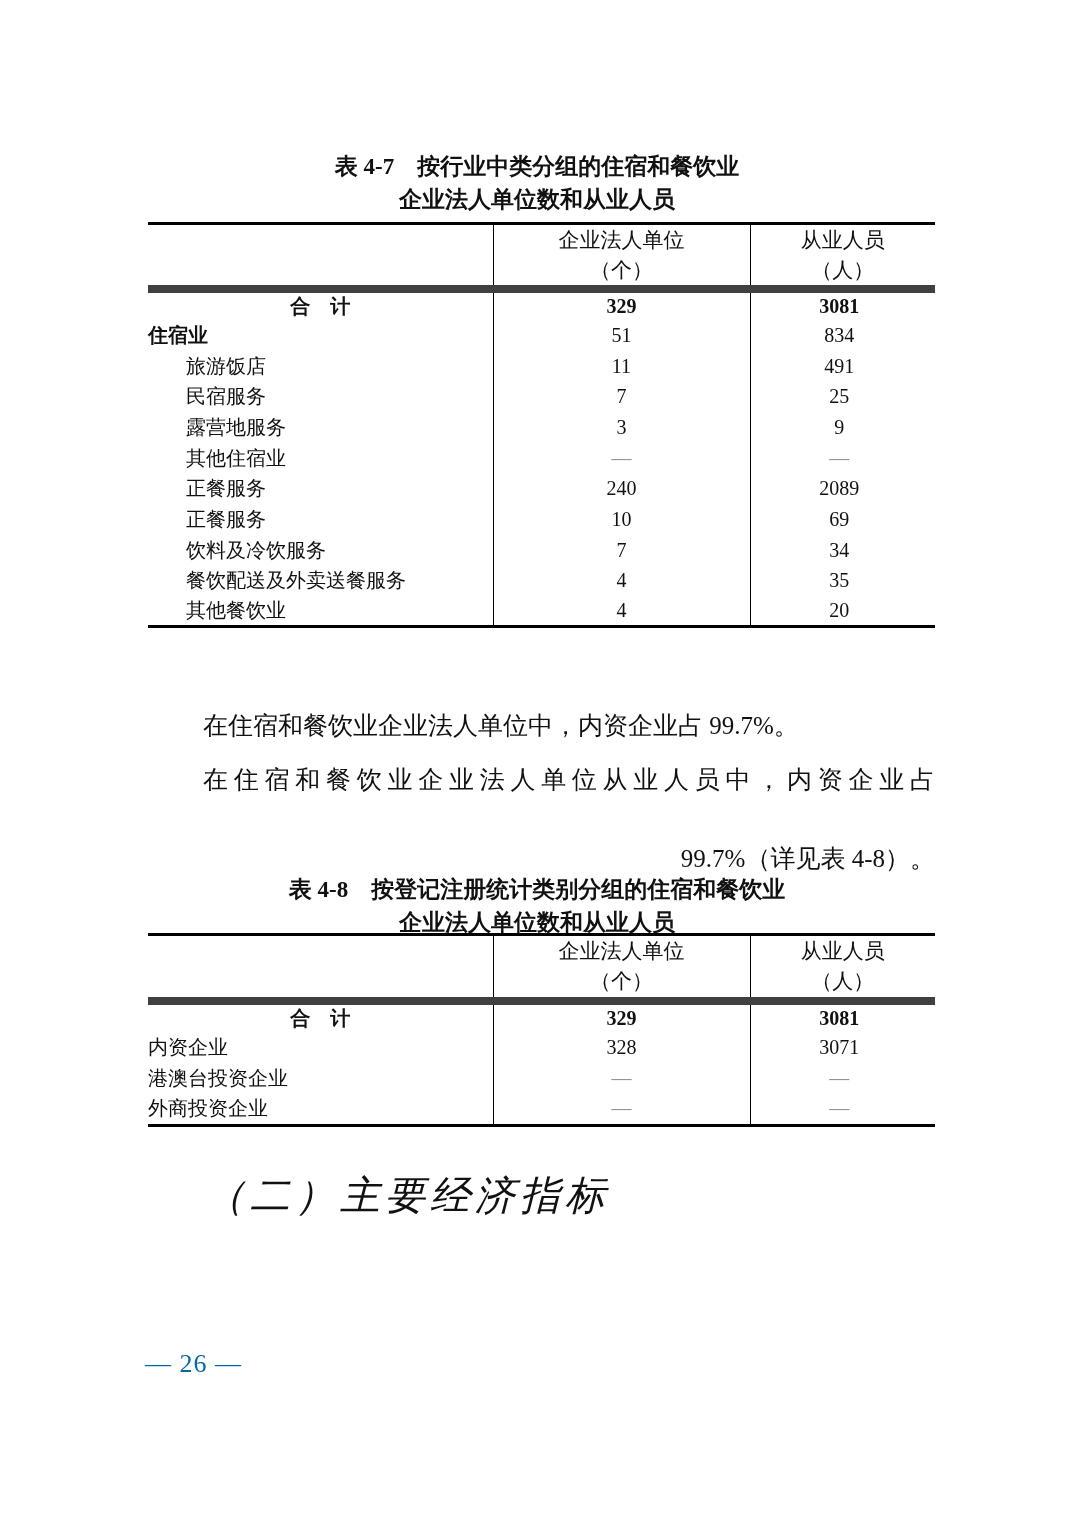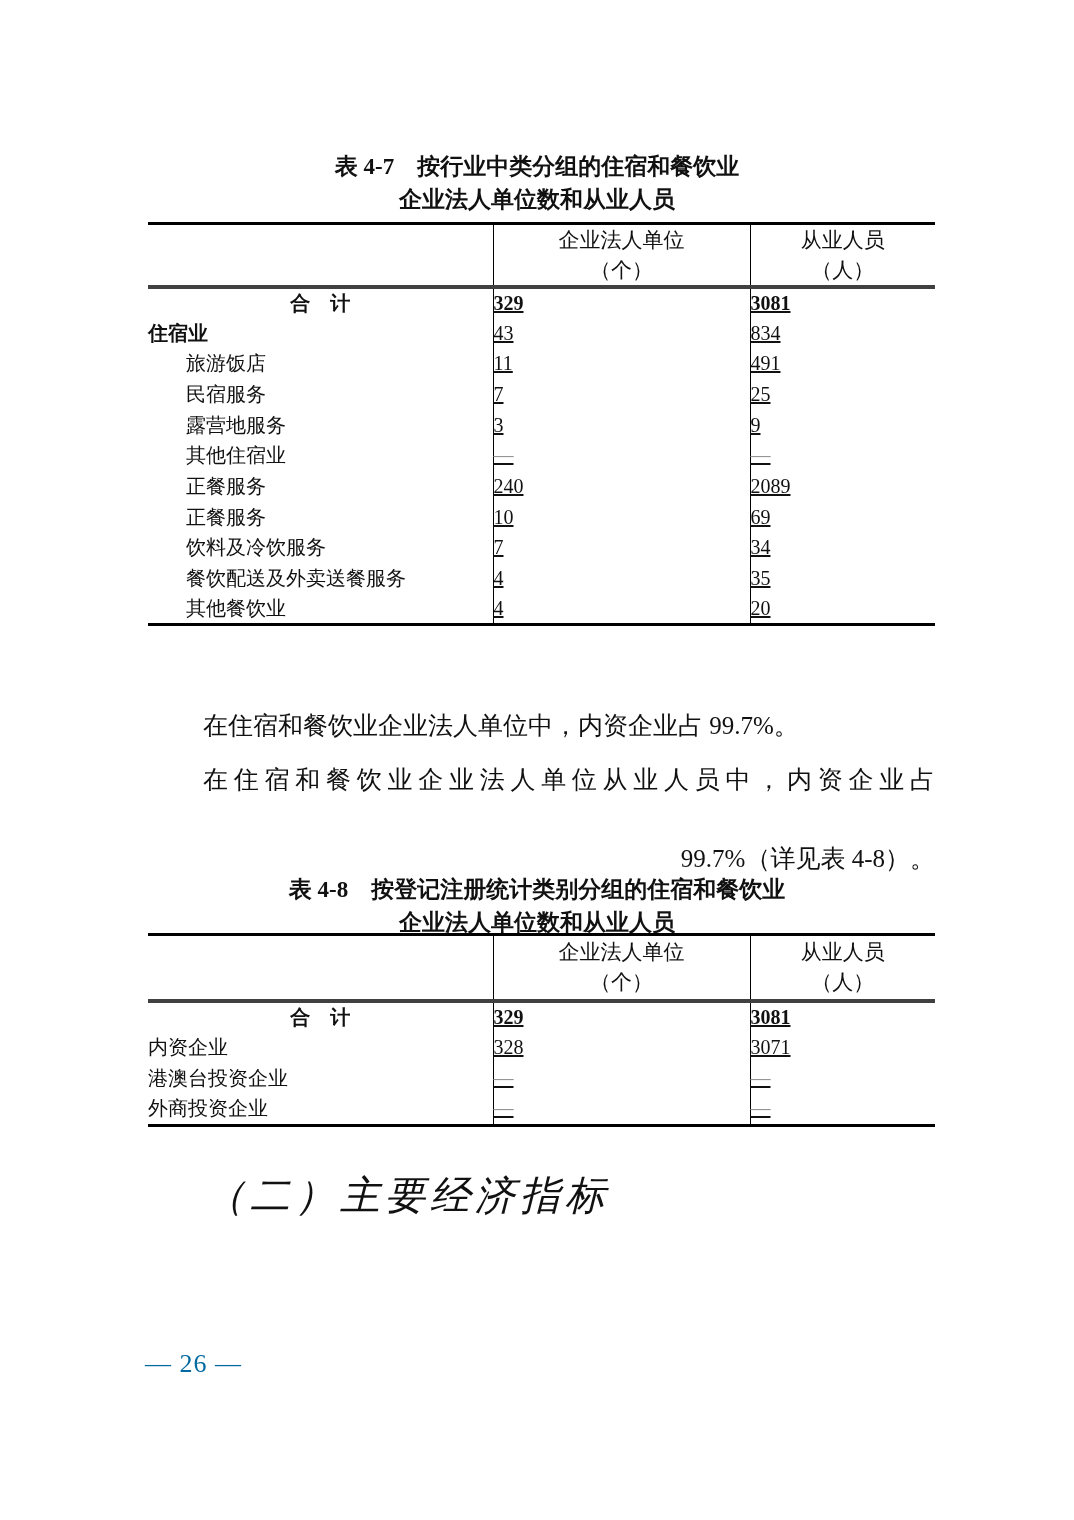--- a/index.html
+++ b/index.html
@@ -23,35 +23,35 @@
 
   
   table.stat-table {
     position:absolute; left:148px; width:787px;
     border-collapse:collapse; table-layout:fixed;
     border-top:3px solid #000;
     border-bottom:3px solid #000;
     color:#111;
   }
   table.stat-table th, table.stat-table td { padding:0; font-weight:normal; }
-  table.stat-table thead tr { border-bottom:4px solid #404040; }
+  table.stat-table thead tr { border-bottom:8px solid #404040; }
   #table1 thead tr { height:63px; }
   #table2 thead tr { height:66px; }
   table.stat-table thead th {
     font-size:21px; line-height:30px;
     text-align:center; vertical-align:middle;
   }
   .c2, .c3 { border-left:1px solid #000; }
 
   #table1 tbody tr { height:30.7px; }
   #table2 tbody tr { height:31.2px; }
   table.stat-table tbody td { font-size:20px; vertical-align:middle; }
 
   td.stub { padding-left:3px; text-align:left; }
-  td.num  { text-align:left; padding-right:4px;text-decoration:underline; }
+  td.num  { text-align:center; padding-right:4px; }
   td.c3.num { padding-right:7px; }
 
   tr.r-total td { font-weight:bold; }
   tr.r-total td.stub { text-align:center; padding-left:0; }
   tr.r-group td.stub { font-weight:bold; }
   tr.r-sub   td.stub { padding-left:38px; }
   td .dash { color:#8f8f8f; }
 
   
   .para {
@@ -113,21 +113,21 @@
       </tr>
     </thead>
     <tbody>
       <tr class="r-total">
         <td class="stub">合　计</td>
         <td class="c2 num">329</td>
         <td class="c3 num">3081</td>
       </tr>
       <tr class="r-group">
         <td class="stub">住宿业</td>
-        <td class="c2 num">43</td>
+        <td class="c2 num">51</td>
         <td class="c3 num">834</td>
       </tr>
       <tr class="r-sub">
         <td class="stub">旅游饭店</td>
         <td class="c2 num">11</td>
         <td class="c3 num">491</td>
       </tr>
       <tr class="r-sub">
         <td class="stub">民宿服务</td>
         <td class="c2 num">7</td>

